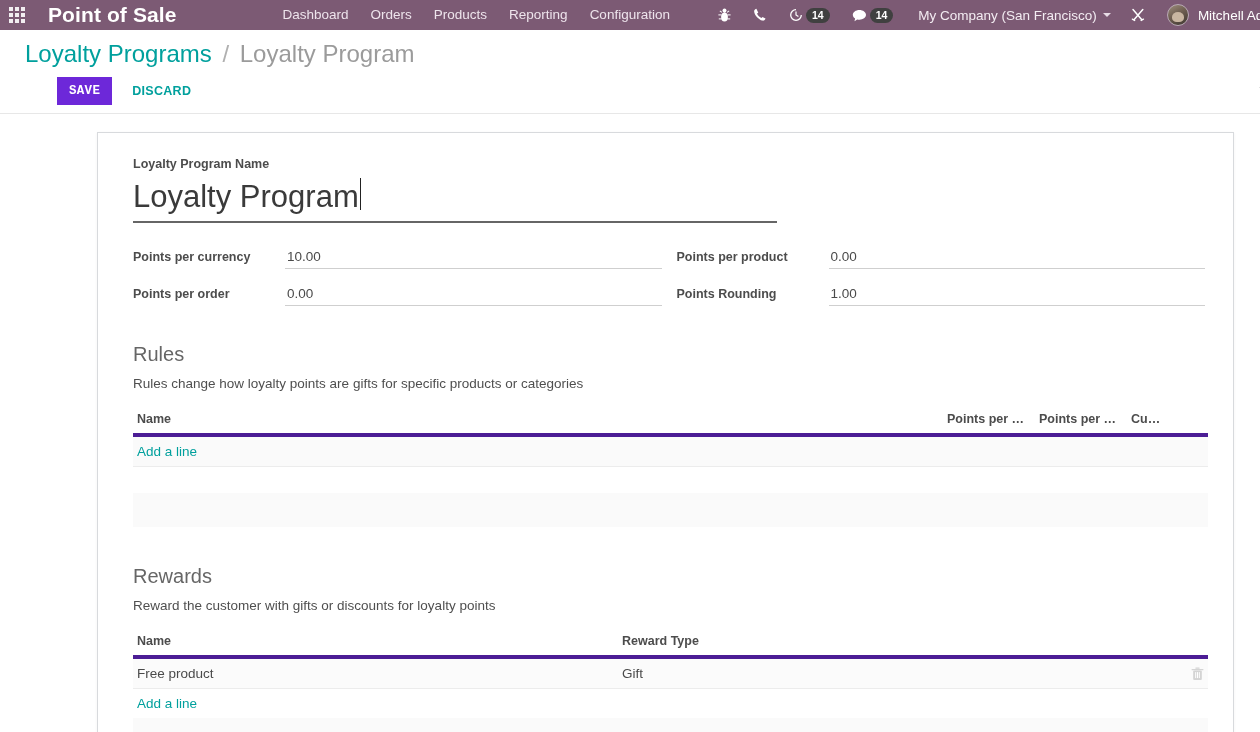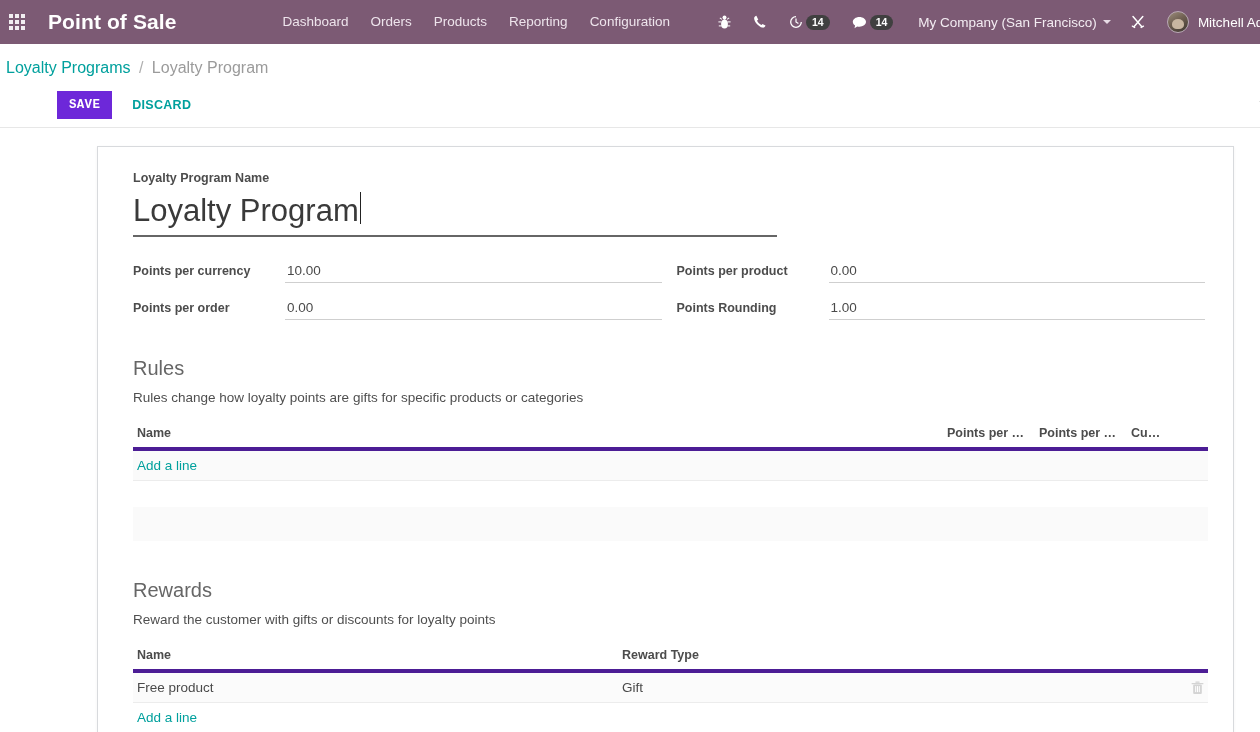--- a/index.html
+++ b/index.html
@@ -5,21 +5,21 @@
   * { box-sizing: border-box; margin: 0; padding: 0; }
   html, body {
     width: 1260px; height: 732px;
     font-family: "Liberation Sans", sans-serif;
     background: #ffffff;
     overflow: hidden;
   }
 
   
   .navbar {
-    height: 44px;
+    height: 30px;
     background: #7C5A74;
     display: flex;
     align-items: center;
     color: #ffffff;
     font-size: 13px;
     white-space: nowrap;
     overflow: hidden;
     position: relative;
   }
   .apps-grid {
@@ -116,22 +116,22 @@
 
   
   .control-panel {
     background: #ffffff;
     padding: 11px 0 0 0;
     position: relative;
     border-bottom: 1px solid #e7e7e7;
     height: 84px;
   }
   .breadcrumb {
-    font-size: 16px;
-    padding-left: 6px;
+    font-size: 24px;
+    padding-left: 25px;
     line-height: 26px;
     color: #999999;
   }
   .breadcrumb .bc-link { color: #00A09D; cursor: pointer; }
   .breadcrumb .bc-sep { color: #b0b0b0; margin: 0 4px; }
   .breadcrumb .bc-cur { color: #9b9b9b; }
   .btn-row { padding: 10px 0 0 13px; display: flex; align-items: center; }
   .btn-save {
     background: #6d28d9;
     color: #ffffff;

